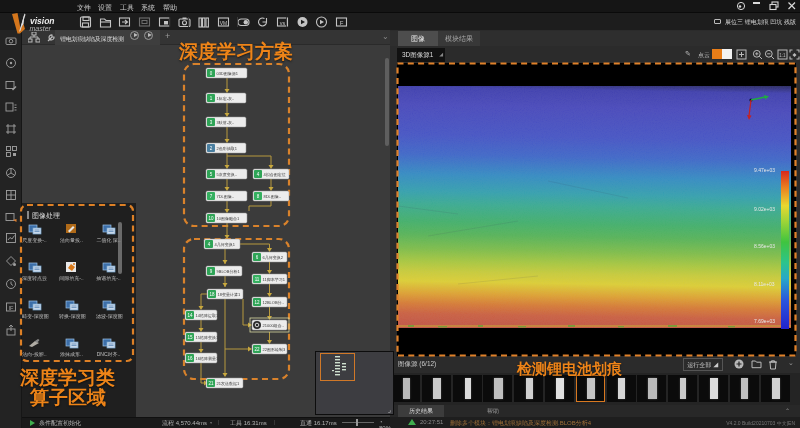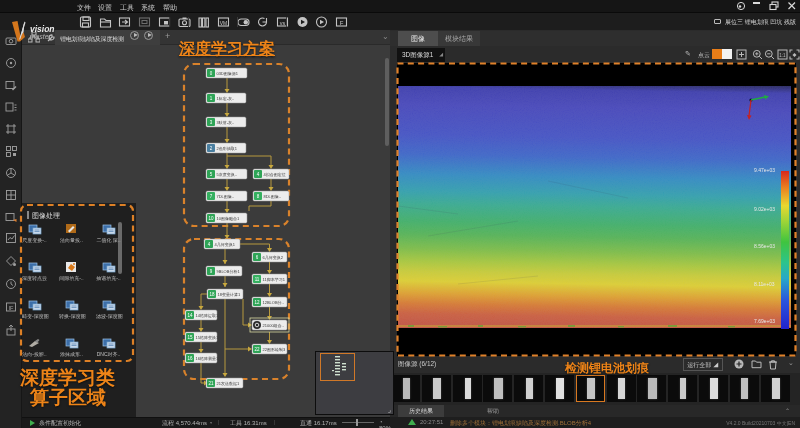--- a/index.html
+++ b/index.html
@@ -10,21 +10,21 @@
 .anno { position:absolute; color:#ee8418; font-weight:bold; z-index:50;
   text-shadow:0 1px 2px rgba(0,0,0,.6); white-space:nowrap; }
 </style>
 </head>
 <body>
 <div id="app">
 
 <div class="abs" style="left:0;top:0;width:800px;height:13px;background:#151515;border-bottom:1px solid #0a0a0a;"></div>
 <div class="abs" style="left:0;top:13px;width:800px;height:17px;background:#1d1d1d;"></div>
 
-<div class="abs" style="left:11px;top:20px;width:70px;height:24px;z-index:5;">
+<div class="abs" style="left:11px;top:12px;width:70px;height:24px;z-index:5;">
 <svg width="70" height="24" viewBox="0 0 70 24">
   <path d="M1 2 L6.5 1 L9.5 16.5 L12.5 12 L14 17 L9 21.5 L6.5 21.5 Z" fill="#d4761c"></path>
   <path d="M13.5 1.5 L9.5 16.5 L12.5 12 Z" fill="#e8e8e8"></path>
   <path d="M13.5 1.5 L8 20 L9.5 18.5 L14.5 2.5 Z" fill="#dcdcdc"></path>
   <text x="19" y="11.5" font-size="8.5" font-style="italic" font-weight="bold" fill="#ececec">vision</text>
   <text x="18.5" y="18.5" font-size="7" font-style="italic" fill="#b4b4b4">master</text>
 </svg>
 </div>
 
 <div class="abs" style="left:77px;top:3px;width:120px;height:9px;color:#cfcfcf;font-size:7px;">
@@ -657,18 +657,18 @@
   <span style="position:absolute;left:18px;top:2px;width:0;height:0;border-bottom:6px solid #3fae4e;border-left:4px solid transparent;border-right:4px solid transparent;"></span>
   <span style="position:absolute;left:30px;top:2px;color:#8a8a8a;font-size:6px;">20:27:51</span>
   <span style="position:absolute;left:60px;top:2px;color:#a07038;font-size:6px;">删除多个模块：锂电划痕缺陷及深度检测.BLOB分析4</span>
   <span style="position:absolute;right:5px;top:2.5px;color:#777;font-size:5px;">V4.2.0 Build20210703 中文|EN</span>
 </div>
 
 <svg class="abs" style="left:396px;top:62px;z-index:4;" width="401" height="295">
   <rect x="1.5" y="1.5" width="398" height="292" fill="none" stroke="#e0812a" stroke-width="2.2" stroke-dasharray="6 4.3"></rect>
 </svg>
 
-<div class="anno" style="left:179px;top:39px;font-size:16px;letter-spacing:0px;text-decoration:underline;">深度学习方案</div>
+<div class="anno" style="left:179px;top:39px;font-size:19px;letter-spacing:0px;">深度学习方案</div>
 <div class="anno" style="left:20px;top:365px;font-size:19px;">深度学习类</div>
 <div class="anno" style="left:30px;top:385px;font-size:19px;">算子区域</div>
-<div class="anno" style="left:565px;top:360px;font-size:12px;">检测锂电池划痕</div>
+<div class="anno" style="left:517px;top:360px;font-size:15px;">检测锂电池划痕</div>
 
 </div>
 
 </body></html>

